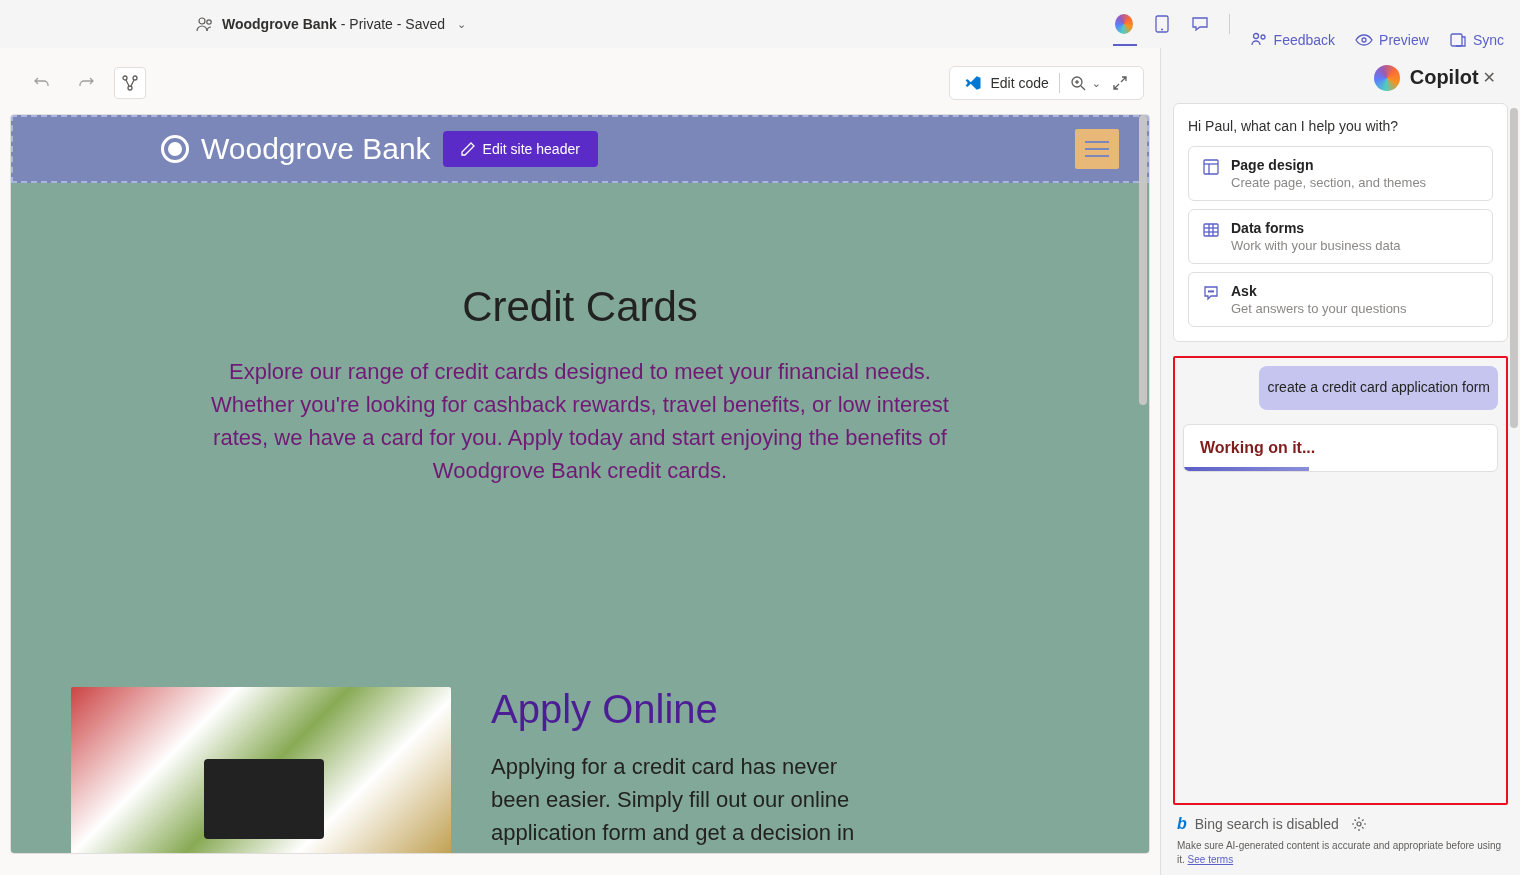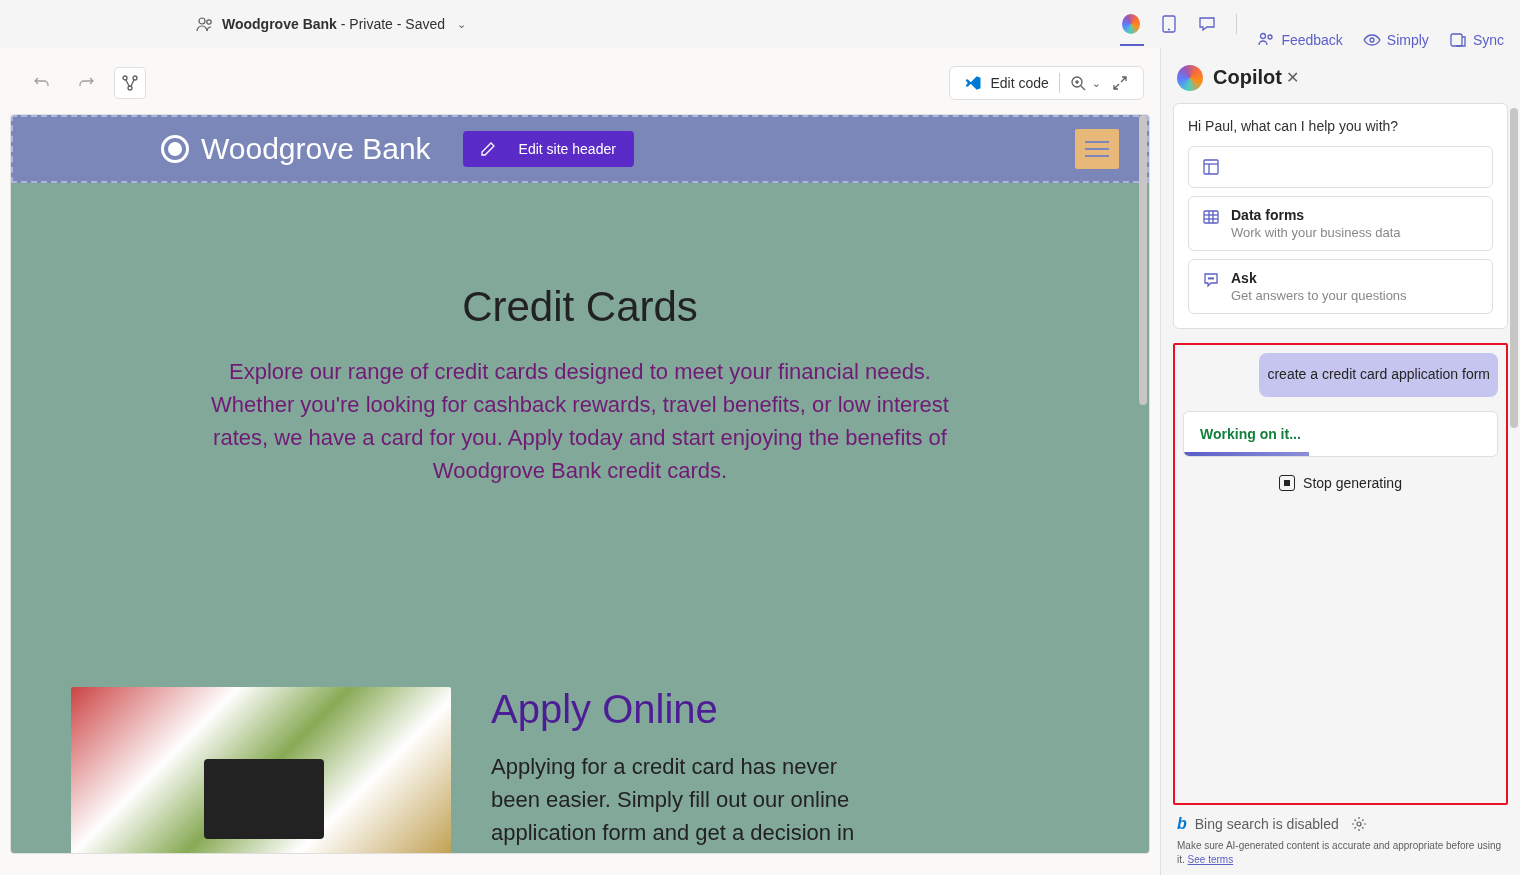--- a/index.html
+++ b/index.html
@@ -32,56 +32,56 @@
     .edit-code-btn { display: flex; align-items: center; gap: 8px; font-size: 14px; color: #323130; cursor: pointer; }
     .zoom-group { display: flex; align-items: center; gap: 6px; color: #605e5c; }
     
     
     .canvas-content { position: relative; height: 740px; overflow-y: auto; background: #fff; border: 1px solid #e1dfdd; border-radius: 4px; margin-right: 10px;}
     .site-header { background: #7b87b8; height: 68px; display: flex; align-items: center; justify-content: space-between; padding: 0 28px; border: 2px dashed #abb5dd; position: relative; }
     .site-brand { display: flex; align-items: center; gap: 12px; margin-left: 120px; }
     .brand-circle { width: 28px; height: 28px; border: 3px solid #fff; border-radius: 50%; position: relative; }
     .brand-circle::after { content: ''; position: absolute; top: 4px; left: 4px; width: 14px; height: 14px; background: #fff; border-radius: 50%; }
     .brand-name { font-size: 30px; font-weight: 400; color: #fff; }
-    .edit-header-btn { background: #5b2bc7; color: #fff; border: none; padding: 10px 18px; border-radius: 4px; font-size: 14px; display: flex; align-items: center; gap: 24px; cursor: pointer; margin-left: 20px; }
+    .edit-header-btn { background: #5b2bc7; color: #fff; border: none; padding: 10px 18px; border-radius: 4px; font-size: 14px; display: flex; align-items: center; gap: 8px; cursor: pointer; }
     .hamburger { width: 44px; height: 40px; background: #e8b878; display: flex; flex-direction: column; justify-content: center; align-items: center; gap: 5px; cursor: pointer; border-radius: 2px;}
     .hamburger span { width: 24px; height: 2px; background: #7b87b8; }
     
     .hero-section { background: #82a89a; padding: 100px 60px 60px; text-align: center; color: #222; }
     .hero-title { font-size: 42px; font-weight: 400; margin-bottom: 24px; color: #222; }
     .hero-text { font-size: 22px; line-height: 1.5; max-width: 760px; margin: 0 auto; color: #701a75; }
     
     .apply-section { background: #82a89a; padding: 140px 60px 40px; display: flex; gap: 40px; align-items: flex-start; }
     .apply-img { width: 380px; height: 180px; background: linear-gradient(135deg, #c44 0%, #fff 30%, #8a5 50%, #fff 70%, #b94 100%); border-radius: 2px; position: relative; overflow: hidden; }
     .apply-img::before { content:''; position:absolute; top:40%; left:35%; width:120px; height:80px; background:#222; border-radius:4px; }
     .apply-content h2 { font-size: 40px; font-weight: 400; margin-bottom: 18px; color: #4c1d95; }
     .apply-content p { font-size: 22px; line-height: 1.5; color: #222; max-width: 400px; }
     
     .canvas-scrollbar { position: absolute; right: 2px; top: 0; width: 8px; height: 290px; background: #c8c6c4; border-radius: 4px; }
     
     
     .copilot-panel { width: 360px; background: #f5f5f5; border-left: 1px solid #e1dfdd; display: flex; flex-direction: column; padding: 12px 12px 8px 12px; position: relative; }
-    .copilot-header { display: flex; align-items: center; justify-content: flex-start; padding: 4px 8px 12px 4px; }
+    .copilot-header { display: flex; align-items: center; justify-content: flex-end; padding: 4px 8px 12px 4px; }
     .copilot-header-left { display: flex; align-items: center; gap: 10px; }
     .copilot-logo-lg { width: 26px; height: 26px; background: conic-gradient(from 45deg, #ff6b35, #f7931e, #4ecdc4, #5b7fff, #9b59b6, #ff6b35); border-radius: 50%; }
     .copilot-title { font-size: 20px; font-weight: 600; color: #242424; }
     .close-btn { font-size: 16px; color: #605e5c; cursor: pointer; padding: 4px; }
     
     .greeting-card { background: #fff; border: 1px solid #e1dfdd; border-radius: 6px; padding: 14px 14px 14px 14px; margin-bottom: 10px; }
     .greeting-text { font-size: 14px; color: #323130; margin-bottom: 12px; }
     .prompt-card { border: 1px solid #e1dfdd; border-radius: 6px; padding: 10px 12px; margin-bottom: 8px; display: flex; gap: 10px; cursor: pointer; }
     .prompt-card:last-child { margin-bottom: 0; }
     .prompt-icon { width: 20px; height: 20px; flex-shrink: 0; color: #5b5fc7; display:flex; align-items:center; justify-content:center; }
     .prompt-label { font-size: 14px; font-weight: 600; color: #242424; }
     .prompt-desc { font-size: 13px; color: #8a8886; margin-top: 2px; }
     
     .highlight-box { border: 2px solid #e81123; border-radius: 2px; padding: 8px 8px 8px 8px; display: flex; flex-direction: column; gap: 14px; flex: 1; margin-top: 4px; }
     .user-bubble { align-self: flex-end; background: #c5c5f0; border-radius: 8px; padding: 12px 8px; max-width: 80%; font-size: 14px; color: #242424; line-height: 1.4; }
     .working-card { background: #fff; border: 1px solid #e1dfdd; border-radius: 6px; padding: 14px 16px; position: relative; overflow: hidden; }
-    .working-text { font-size: 14px; font-weight: 600; color: #15803d; }
+    .working-text { font-size: 16px; font-weight: 600; color: #7f1d1d; }
     .progress-bar { position: absolute; bottom: 0; left: 0; height: 4px; width: 40%; background: linear-gradient(90deg, #5b5fc7, #8b8fd9); }
     .stop-gen { display: flex; align-items: center; justify-content: center; gap: 8px; font-size: 14px; color: #242424; cursor: pointer; padding: 4px; }
     .stop-icon { width: 16px; height: 16px; border: 1.5px solid #242424; border-radius: 3px; display: flex; align-items: center; justify-content: center; }
     .stop-icon::after { content:''; width:6px; height:6px; background:#242424; }
     
     .input-card { background: #fff; border: 1px solid #e1dfdd; border-radius: 6px; padding: 12px 14px; display: flex; flex-direction: column; gap: 8px; margin-top: auto; }
     .input-placeholder { font-size: 14px; color: #a19f9d; line-height: 1.4; min-height: 40px; }
     .input-icons { display: flex; justify-content: space-between; align-items: center; }
     .sparkle-icon { color: #a19f9d; font-size: 14px; }
     .send-icon { color: #a19f9d; font-size: 18px; transform: rotate(0deg); }
@@ -136,21 +136,21 @@
           <circle cx="13" cy="6" r="2"></circle>
           <path d="M2 14c0-2.5 2-4 4-4s4 1.5 4 4"></path>
         </svg>
       <span>Feedback</span>
     </div>
     <div class="top-right-item">
       <svg width="18" height="18" viewBox="0 0 18 18" fill="none" stroke="#5b5fc7" stroke-width="1.3">
           <path d="M1 9s3-5 8-5 8 5 8 5-3 5-8 5-8-5-8-5z"></path>
           <circle cx="9" cy="9" r="2"></circle>
         </svg>
-      <span>Simply</span>
+      <span>Preview</span>
     </div>
     <div class="top-right-item">
       <svg width="18" height="18" viewBox="0 0 18 18" fill="none" stroke="#5b5fc7" stroke-width="1.3">
           <rect x="2" y="3" width="11" height="12" rx="1.5"></rect>
           <path d="M13 6h3v9h-9"></path>
         </svg>
       <span>Sync</span>
     </div>
   </div>
 </div>
@@ -252,20 +252,24 @@
     <div class="greeting-card">
       <div class="greeting-text">Hi Paul, what can I help you with?</div>
       <div class="prompt-card">
         <span class="prompt-icon">
           <svg width="16" height="16" viewBox="0 0 16 16" fill="none" stroke="#5b5fc7" stroke-width="1.3">
               <rect x="1" y="1" width="14" height="14" rx="1"></rect>
               <line x1="1" y1="5" x2="15" y2="5"></line>
               <line x1="6" y1="5" x2="6" y2="15"></line>
             </svg>
         </span>
+        <div>
+          <div class="prompt-label">Page design</div>
+          <div class="prompt-desc">Create page, section, and themes</div>
+        </div>
       </div>
       <div class="prompt-card">
         <span class="prompt-icon">
           <svg width="16" height="16" viewBox="0 0 16 16" fill="none" stroke="#5b5fc7" stroke-width="1.3">
               <rect x="1" y="2" width="14" height="12" rx="1"></rect>
               <line x1="1" y1="6" x2="15" y2="6"></line>
               <line x1="1" y1="10" x2="15" y2="10"></line>
               <line x1="6" y1="2" x2="6" y2="14"></line>
               <line x1="10" y1="2" x2="10" y2="14"></line>
             </svg>
@@ -289,24 +293,20 @@
           <div class="prompt-desc">Get answers to your questions</div>
         </div>
       </div>
     </div>
 
     <div class="highlight-box">
       <div class="user-bubble">create a credit card application form</div>
       <div class="working-card">
         <div class="working-text">Working on it...</div>
         <div class="progress-bar"></div>
-      </div>
-      <div class="stop-gen">
-        <span class="stop-icon"></span>
-        <span>Stop generating</span>
       </div>
     </div>
 
     <div class="bing-row">
       <span class="bing-icon">b</span>
       <span>Bing search is disabled</span>
       <span class="gear-sm">
         <svg width="16" height="16" viewBox="0 0 16 16" fill="none" stroke="#605e5c" stroke-width="1.2">
             <circle cx="8" cy="8" r="2"></circle>
             <path d="M8 1v2M8 13v2M15 8h-2M3 8H1M12.5 3.5l-1.4 1.4M4.9 11.1l-1.4 1.4M12.5 12.5l-1.4-1.4M4.9 4.9L3.5 3.5"></path>

